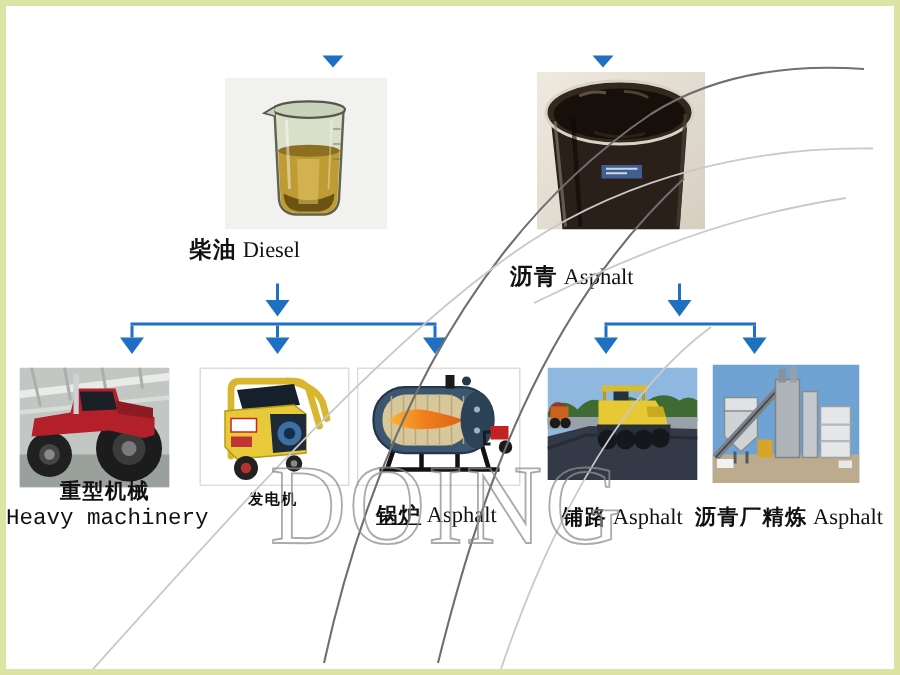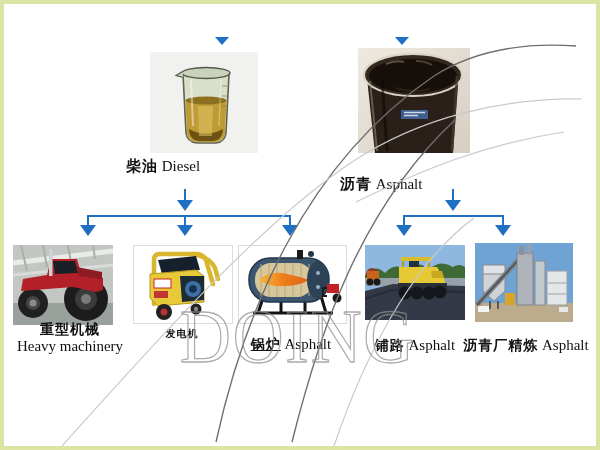--- a/index.html
+++ b/index.html
@@ -218,21 +218,21 @@
       <rect x="52" y="1" width="4" height="11" fill="#9aa0a5"></rect>
       <rect x="60" y="18" width="10" height="44" fill="#c4c9cd" stroke="#868c92"></rect>
       <rect x="72" y="28" width="20" height="34" fill="#e4e6e8" stroke="#9aa0a5"></rect>
       <path d="M72 40 h20 M72 51 h20" stroke="#b4b9bd" stroke-width="1.5"></path>
       <rect x="30" y="50" width="10" height="12" fill="#d8a528"></rect>
       <rect x="3" y="63" width="11" height="6" fill="#f2f2f2"></rect>
       <rect x="84" y="64" width="9" height="5" fill="#e8e8e8"></rect>
     </svg>
   </div>
 
-  <div class="prod-label stack z3" style="left:0px; top:318px; width:132px;">
+  <div class="prod-label stack z3" style="left:0px; top:318px; width:132px;font-family:Liberation Mono, monospace;">
     <span class="zh" style="font-size:14px;">重型机械</span>
     <span class="en">Heavy machinery</span>
   </div>
 
   <div class="prod-label stack z3" style="left:112px; top:324px; width:132px;">
     <span class="zh" style="font-size:10px;">发电机</span>
   </div>
 
   <div class="prod-label z3" style="left:212px; top:332px; width:150px;">
     <span class="zh" style="font-size:14px;text-decoration:underline;">锅炉</span>

